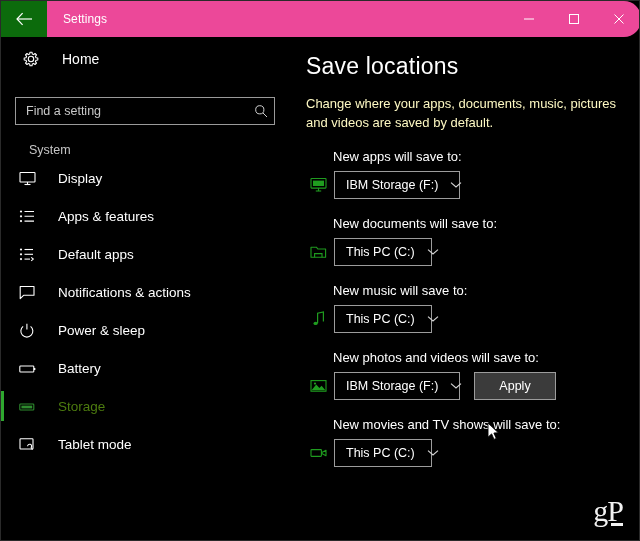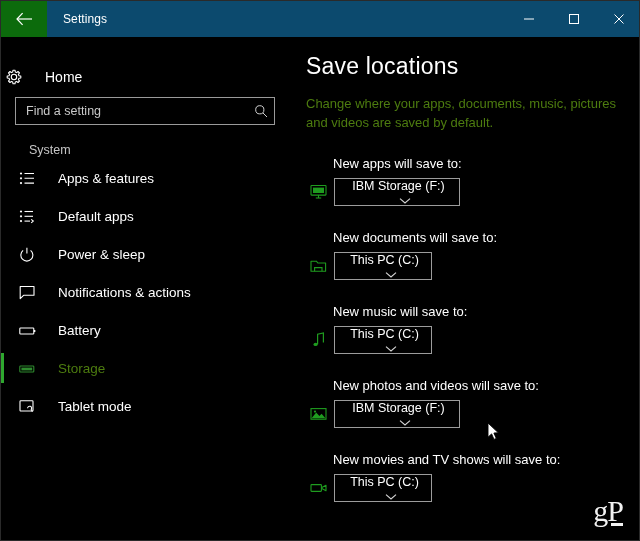--- a/index.html
+++ b/index.html
@@ -20,23 +20,24 @@
     border: 1px solid #2a2a2a;
     box-sizing: border-box;
   }
 
   
   .titlebar {
     position: absolute;
     left: 0; top: 0;
     width: 640px;
     height: 36px;
-    background: #0c4a6e;
-    display: flex;
-    align-items: center;
+    background: #ec4899;
+    display: flex;
+    align-items: center;
+    border-radius: 17px;
   }
   .tb-back {
     width: 46px;
     height: 36px;
     display: flex;
     align-items: center;
     justify-content: center;
     background: #0c6b0c;
     cursor: pointer;
   }
@@ -64,24 +65,24 @@
     position: absolute;
     left: 0;
     top: 36px;
     width: 288px;
     height: 505px;
     background: #000000;
     overflow: hidden;
   }
   .home-row {
     display: flex;
-    align-items: flex-end;
+    align-items: flex-start;
     height: 34px;
     margin-top: 14px;
-    padding-left: 5px;
+    padding-left: 22px;
     cursor: pointer;
   }
   .home-row .ic { width: 22px; display: flex; align-items: center; }
   .home-row .lbl {
     color: #ffffff;
     font-size: 14px;
     margin-left: 17px;
   }
   .search-wrap {
     margin: 12px 0 0 14px;
@@ -160,27 +161,27 @@
     overflow: hidden;
   }
   .page-title {
     color: #ffffff;
     font-size: 23px;
     font-weight: 400;
     margin: 16px 0 0 17px;
     letter-spacing: .2px;
   }
   .page-desc {
-    color: #4d7c0f;
+    color: #fef9c3;
     font-size: 13px;
     line-height: 19px;
     margin: 14px 17px 0 17px;
     max-width: 318px;
   }
-  .loc-block { margin-top: 24px; }
+  .loc-block { margin-top: 17px; }
   .loc-label {
     color: #ffffff;
     font-size: 13px;
     margin-left: 44px;
   }
   .loc-row {
     display: flex;
     align-items: center;
     margin-top: 7px;
     padding-left: 16px;
@@ -195,21 +196,20 @@
     height: 28px;
     border: 1px solid #9c9c9c;
     background: #000000;
     display: inline-flex;
     align-items: center;
     justify-content: space-between;
     box-sizing: border-box;
     padding: 0 8px 0 11px;
     cursor: pointer;
     margin-left: 1px;
-    flex-direction: column;
   }
   .combo .val {
     color: #ffffff;
     font-size: 12.5px;
     white-space: nowrap;
   }
   .combo .chev {
     margin-left: 12px;
     display: flex;
     align-items: center;
@@ -313,20 +313,30 @@
       <span class="search-ic">
         <svg width="14" height="14" viewBox="0 0 14 14">
           <circle cx="5.8" cy="5.8" r="4.1" fill="none" stroke="#d0d0d0" stroke-width="1"></circle>
           <path d="M9 9 L13 13" stroke="#d0d0d0" stroke-width="1"></path>
         </svg>
       </span>
     </div>
 
     <div class="group-label">System</div>
 
+    <div class="nav-item">
+      <span class="ic">
+        <svg width="17" height="15" viewBox="0 0 17 15">
+          <rect x="1" y="1.5" width="15" height="9.5" rx="0.6" fill="none" stroke="#ffffff" stroke-width="1.1"></rect>
+          <path d="M5.5 13.5 H11.5" stroke="#ffffff" stroke-width="1.1"></path>
+          <path d="M8.5 11 V13.5" stroke="#ffffff" stroke-width="1.1"></path>
+        </svg>
+      </span>
+      <span class="lbl">Display</span>
+    </div>
 
     <div class="nav-item">
       <span class="ic">
         <svg width="17" height="15" viewBox="0 0 17 15">
           <circle cx="2" cy="2.5" r="1.1" fill="#ffffff"></circle>
           <circle cx="2" cy="7.3" r="1.1" fill="#ffffff"></circle>
           <circle cx="2" cy="12.1" r="1.1" fill="#ffffff"></circle>
           <path d="M5.5 2.5 H15 M5.5 7.3 H15 M5.5 12.1 H15" stroke="#ffffff" stroke-width="1.1"></path>
         </svg>
       </span>
@@ -344,34 +354,34 @@
           <path d="M5.5 12.1 H11" stroke="#ffffff" stroke-width="1.1"></path>
           <path d="M12.2 10.3 L14.3 12.1 L12.2 13.9" fill="none" stroke="#ffffff" stroke-width="1.1"></path>
         </svg>
       </span>
       <span class="lbl">Default apps</span>
     </div>
 
     <div class="nav-item">
       <span class="ic">
         <svg width="17" height="15" viewBox="0 0 17 15">
+          <path d="M1.2 1.5 H15 V10.3 H4.6 L1.2 13.6 Z" fill="none" stroke="#ffffff" stroke-width="1.1" stroke-linejoin="round"></path>
+        </svg>
+      </span>
+      <span class="lbl">Notifications &amp; actions</span>
+    </div>
+
+    <div class="nav-item">
+      <span class="ic">
+        <svg width="17" height="15" viewBox="0 0 17 15">
           <path d="M4.1 3.4 A6 6 0 1 0 11.6 3.4" fill="none" stroke="#ffffff" stroke-width="1.1"></path>
           <path d="M7.9 0.8 V6.6" stroke="#ffffff" stroke-width="1.1"></path>
         </svg>
       </span>
       <span class="lbl">Power &amp; sleep</span>
-    </div>
-
-    <div class="nav-item">
-      <span class="ic">
-        <svg width="17" height="15" viewBox="0 0 17 15">
-          <path d="M1.2 1.5 H15 V10.3 H4.6 L1.2 13.6 Z" fill="none" stroke="#ffffff" stroke-width="1.1" stroke-linejoin="round"></path>
-        </svg>
-      </span>
-      <span class="lbl">Notifications &amp; actions</span>
     </div>
 
     <div class="nav-item">
       <span class="ic">
         <svg width="18" height="15" viewBox="0 0 18 15">
           <rect x="0.8" y="5" width="14" height="6" rx="0.8" fill="none" stroke="#ffffff" stroke-width="1.1"></rect>
           <path d="M15.6 7 V9" stroke="#ffffff" stroke-width="1.5"></path>
         </svg>
       </span>
       <span class="lbl">Battery</span>
@@ -478,20 +488,21 @@
           </svg>
         </span>
         <div class="combo w-photos">
           <span class="val">IBM Storage (F:)</span>
           <span class="chev">
             <svg width="12" height="8" viewBox="0 0 12 8">
               <path d="M1 1.6 L6 6 L11 1.6" fill="none" stroke="#d6d6d6" stroke-width="1.1"></path>
             </svg>
           </span>
         </div>
+        <button class="apply-btn">Apply</button>
       </div>
     </div>
 
     <div class="loc-block">
       <div class="loc-label">New movies and TV shows will save to:</div>
       <div class="loc-row">
         <span class="loc-icon">
           <svg width="18" height="16" viewBox="0 0 18 16">
             <rect x="1" y="4.6" width="10.4" height="6.8" rx="0.6" fill="none" stroke="#1f9c1f" stroke-width="1.1"></rect>
             <path d="M11.8 7.4 L16 5.2 V10.8 L11.8 8.6 Z" fill="none" stroke="#1f9c1f" stroke-width="1.1" stroke-linejoin="round"></path>

